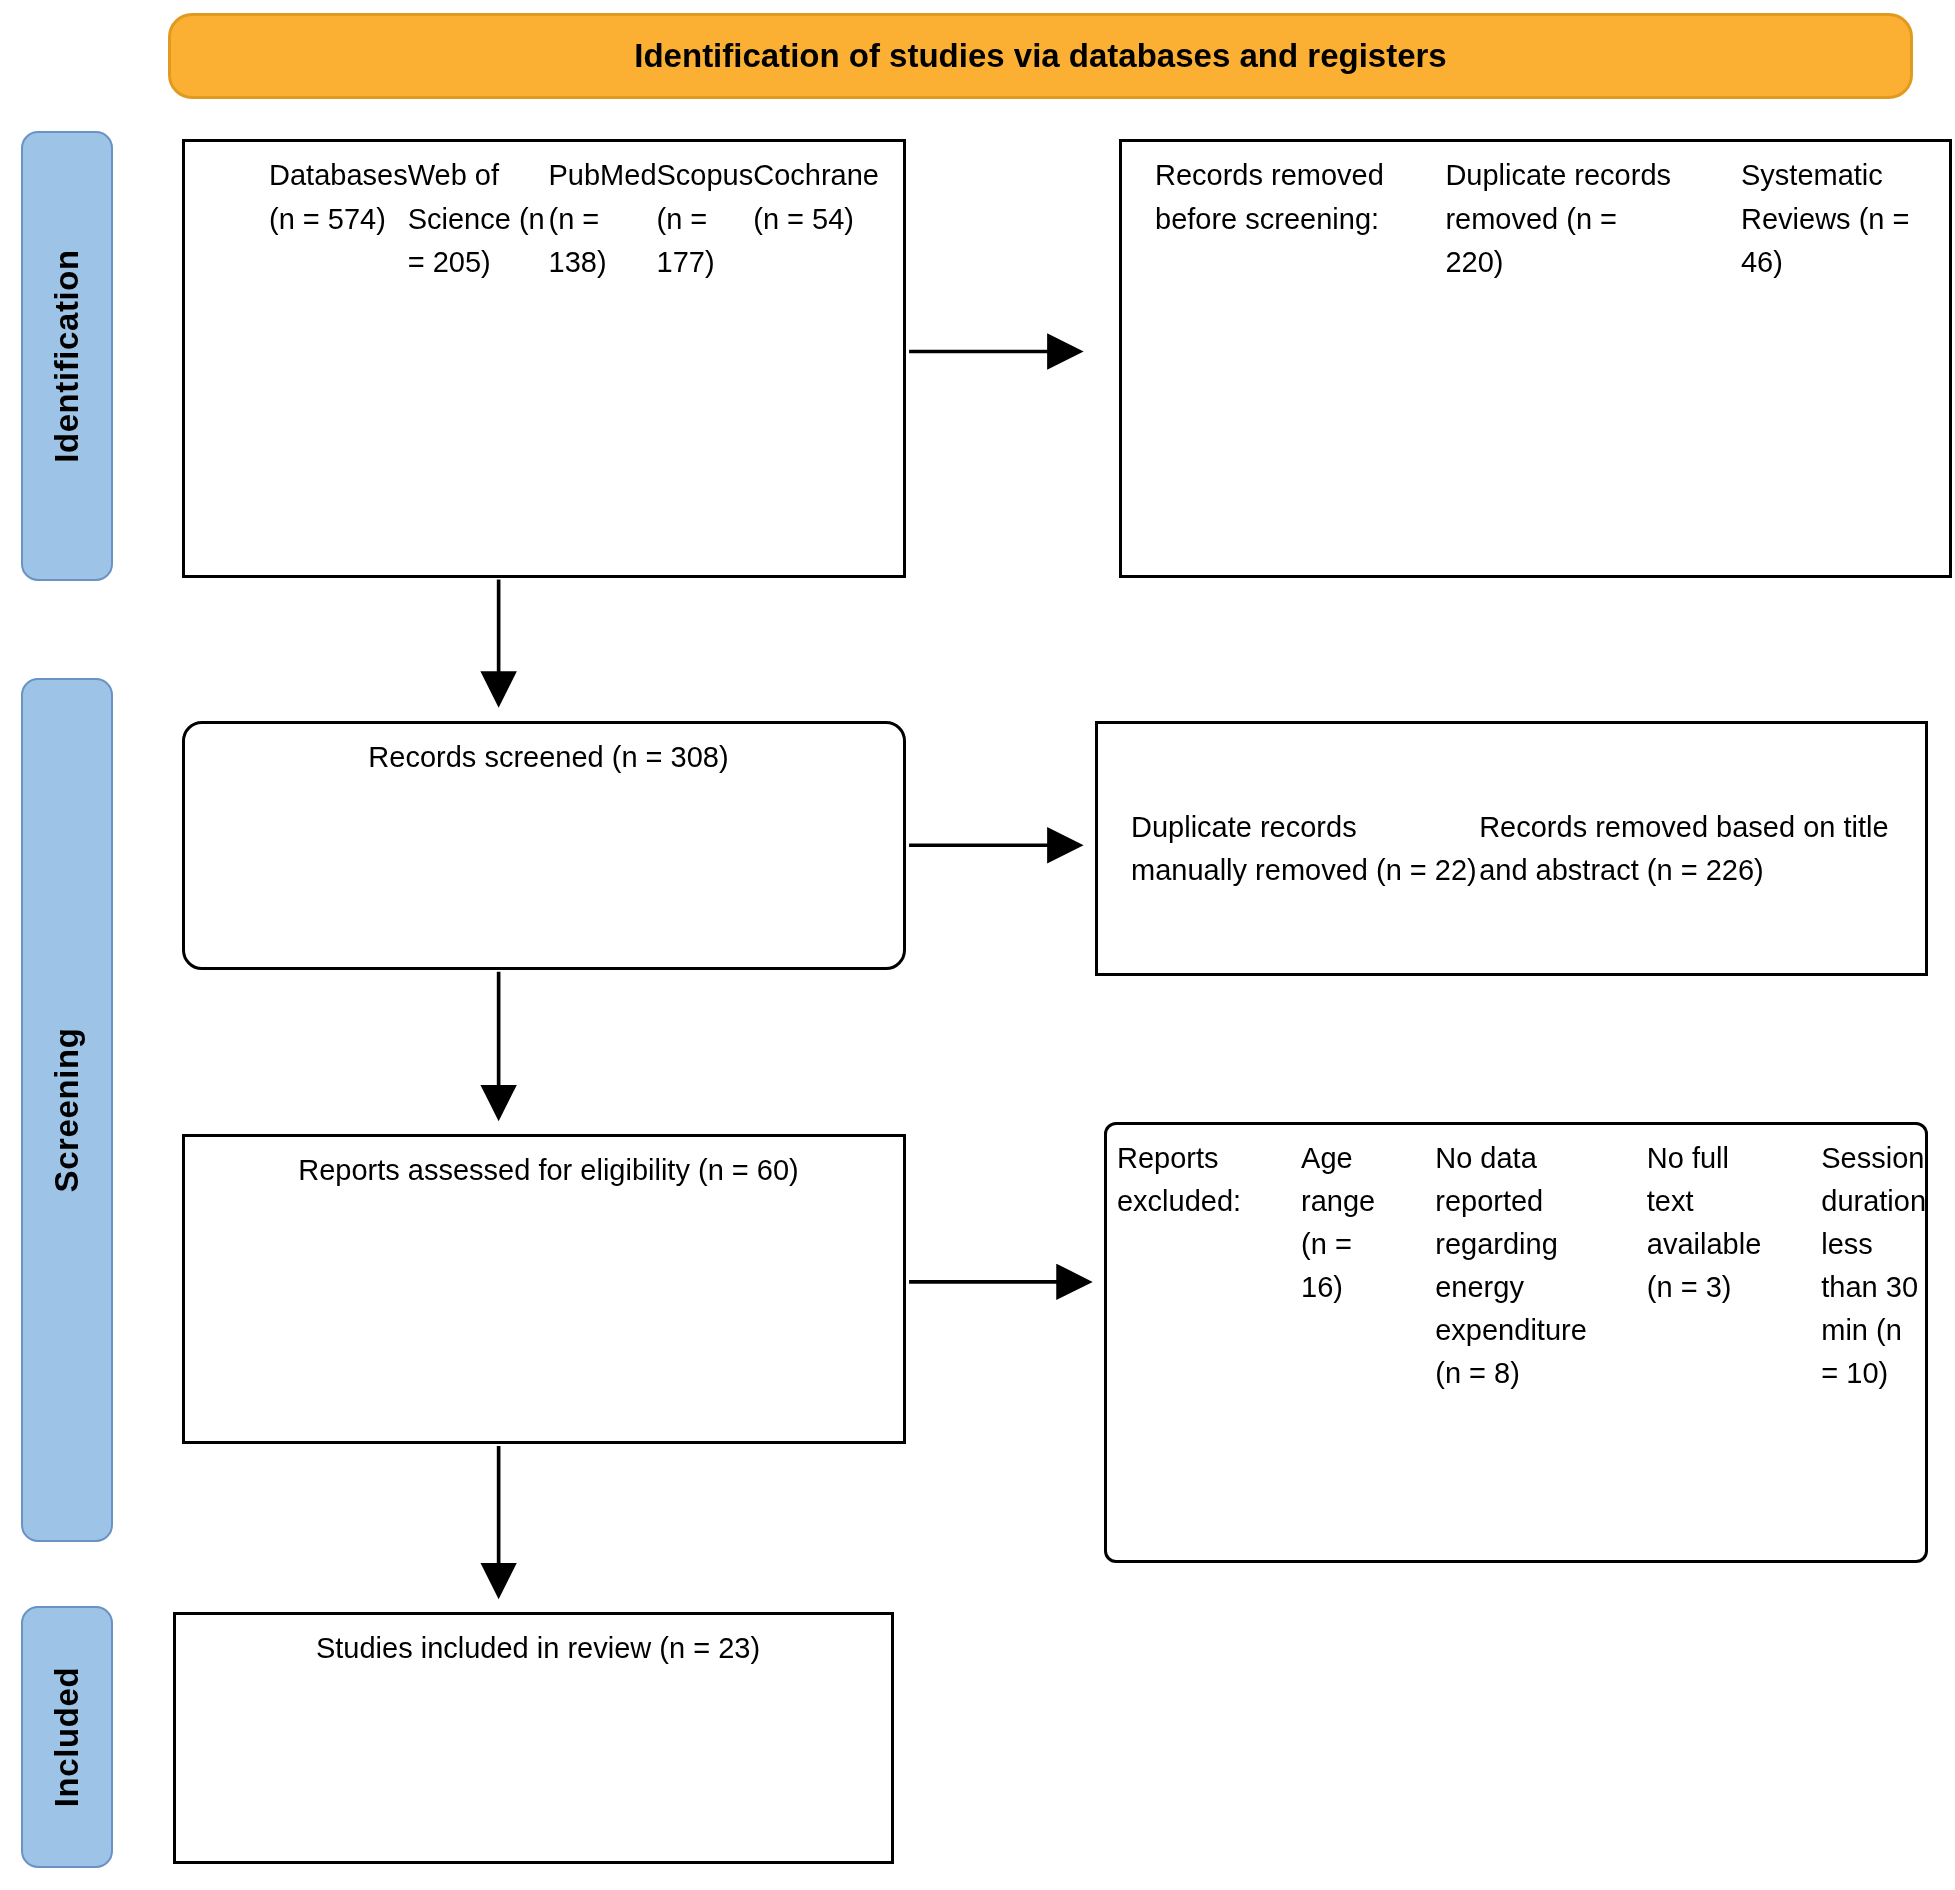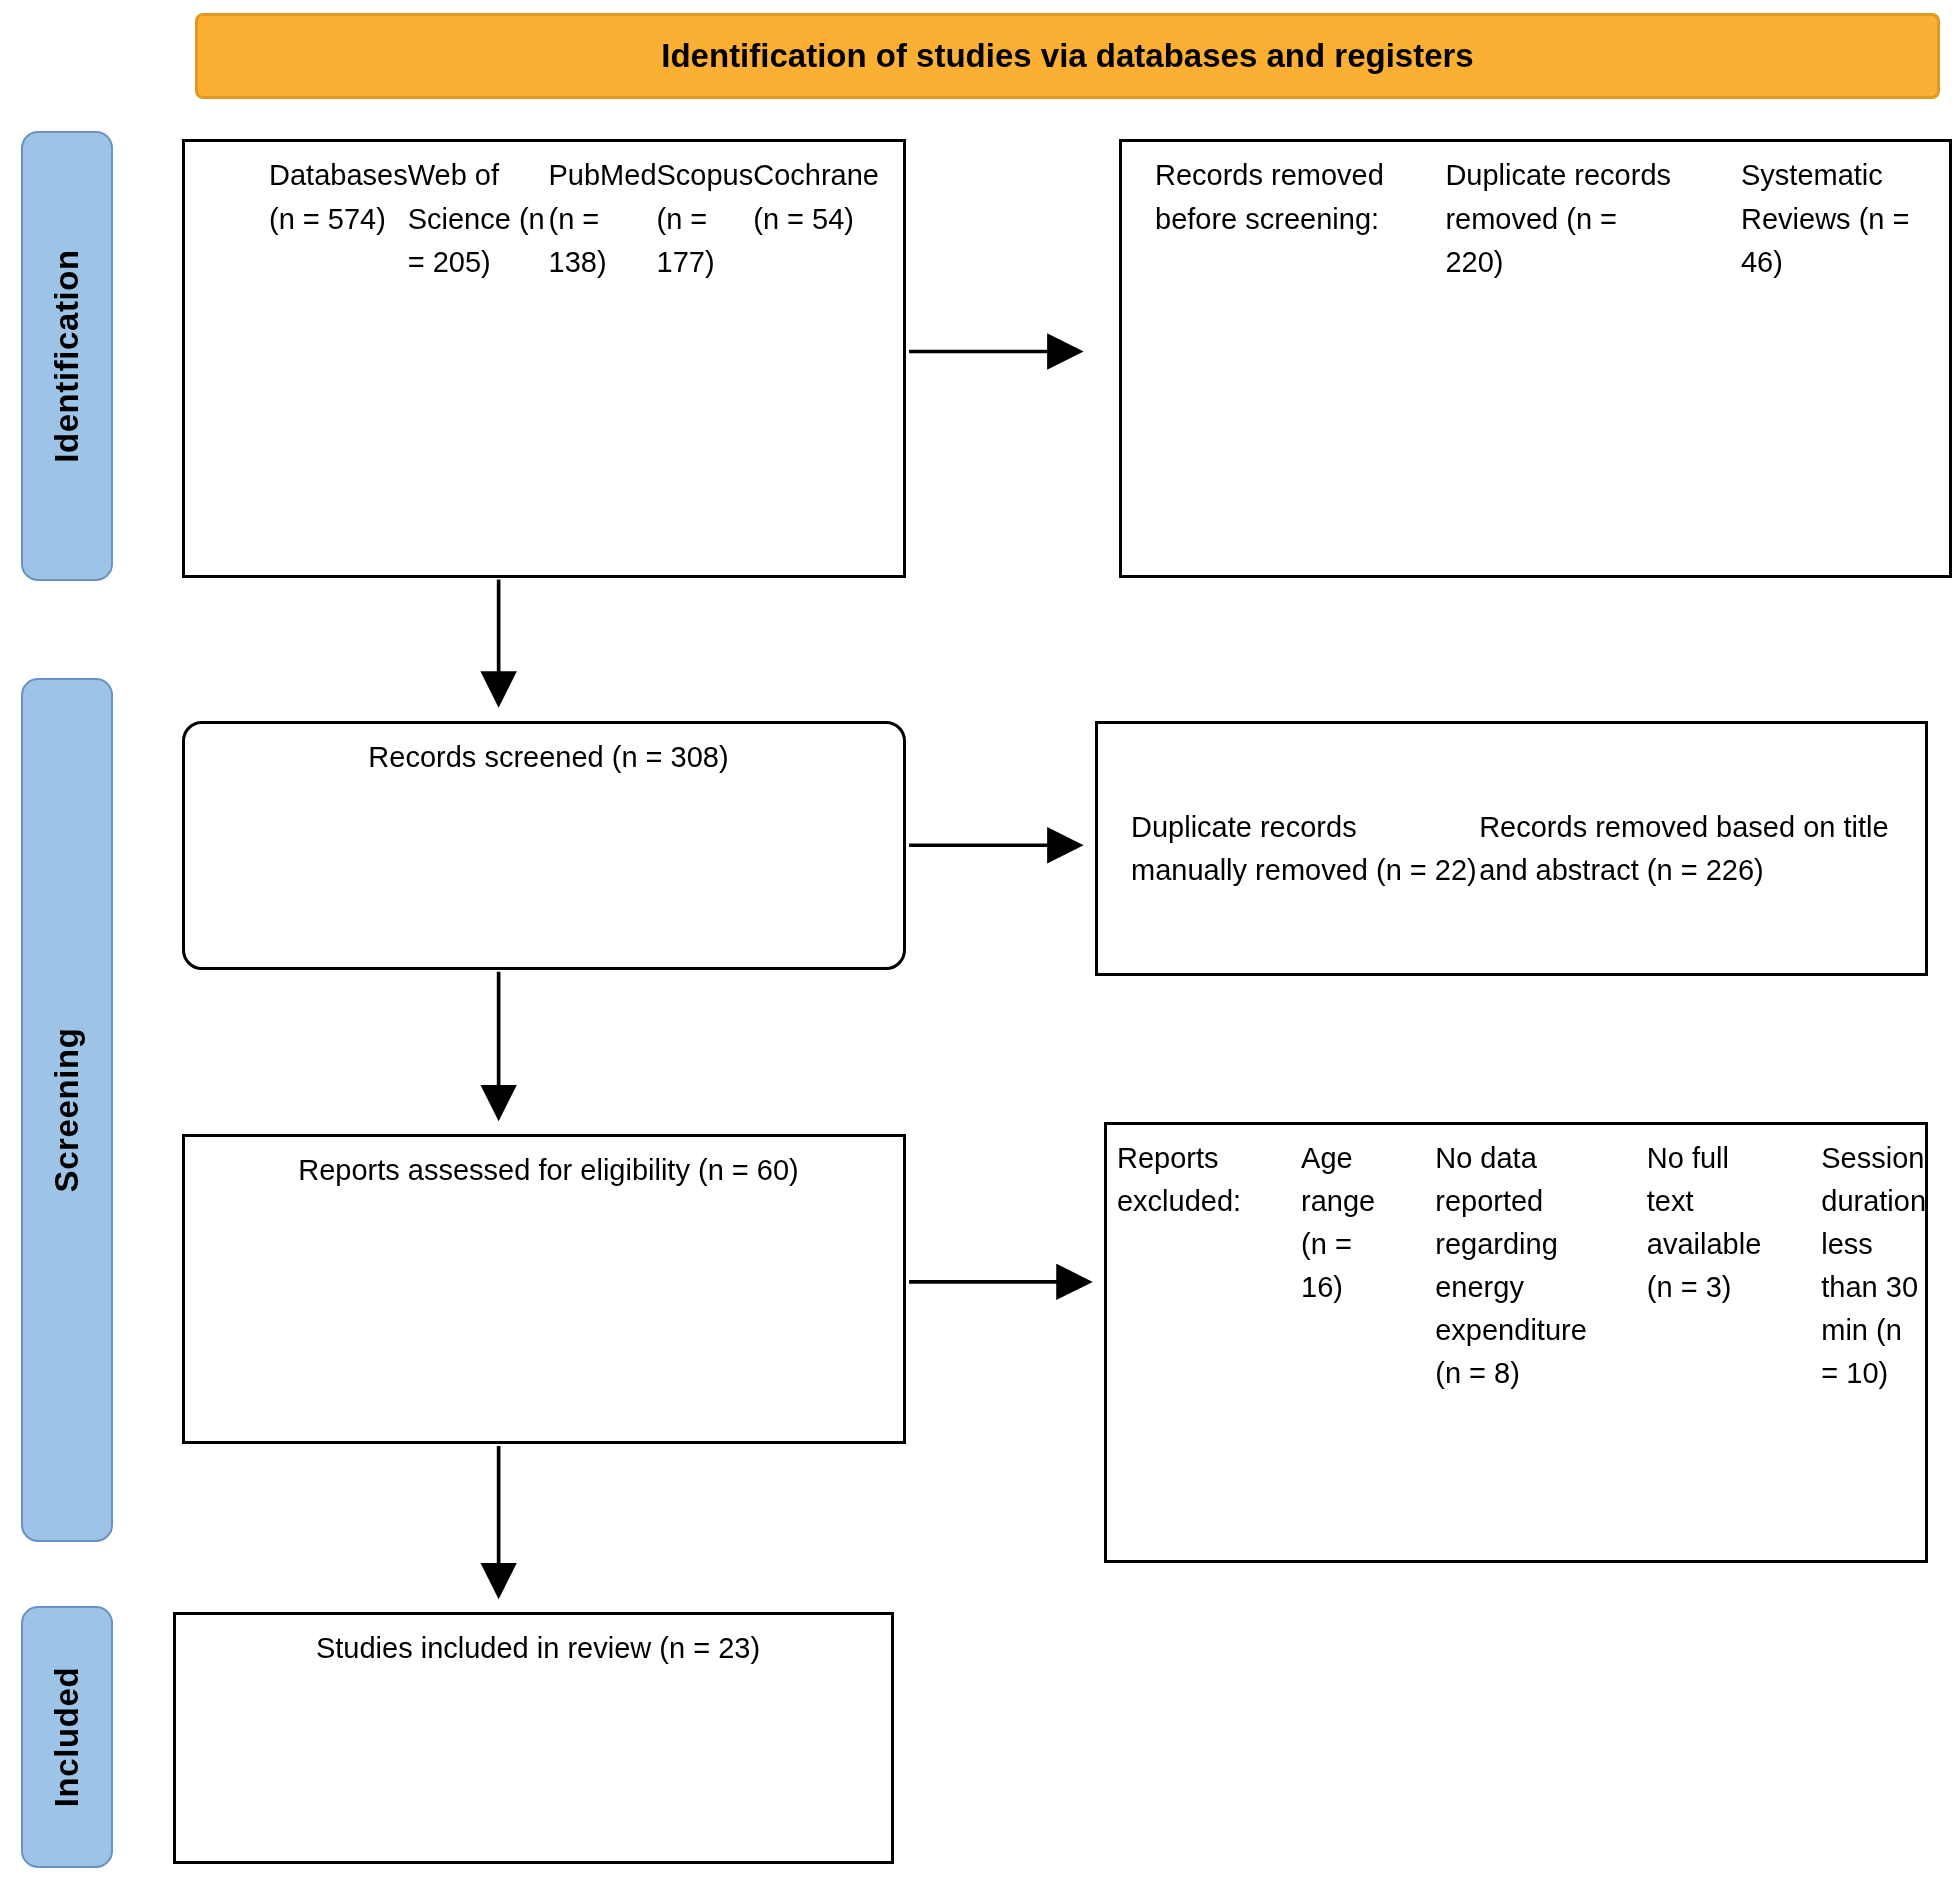--- a/index.html
+++ b/index.html
@@ -10,25 +10,25 @@
     position: relative;
     width: 1955px;
     height: 1890px;
     background: #ffffff;
     overflow: hidden;
   }
 
   
   .banner {
     position: absolute;
-    left: 195px; top: 13.4px;
+    left: 168px; top: 13.4px;
     width: 1745px; height: 86px;
     background: #FBB034;
     border: 3.6px solid #E09B1E;
-    border-radius: 8px;
+    border-radius: 24px;
     display: flex; align-items: center; justify-content: center;
     font-size: 33px; font-weight: bold; color: #000000;
     text-align: center;
   }
 
   
   .stage {
     position: absolute;
     left: 21px;
     width: 92px;
@@ -56,21 +56,21 @@
     display: flex; flex-direction: row; justify-content: center;
     font-size: 29px; line-height: 1.5; color: #000000;
   }
   .fbox .indent { margin-left: 60px; }
 
   .box-databases        { left: 182px;  top: 139px;  width: 724px; height: 439px; padding: 12px 24px 12px 84px; }
   .box-removed-before   { left: 1095px; top: 139px;  width: 833px; height: 439px; padding: 12px 24px 12px 33px; margin-left: 24px; }
   .box-screened         { left: 182px;  top: 721px; width: 724px; height: 249px; padding: 12px 24px 12px 33px; border-radius: 20px; }
   .box-removed-screen   { left: 1095px; top: 721px; width: 833px; height: 255px; padding: 12px 24px 12px 33px; line-height: 1.45; align-items: center; }
   .box-assessed         { left: 182px;  top: 1134px; width: 724px; height: 310px; padding: 12px 24px 12px 33px; }
-  .box-excluded         { left: 1104px; top: 1122px; width: 824px; height: 441px; padding: 12px 24px 12px 35px; line-height: 1.48; }
+  .box-excluded         { left: 1104px; top: 1122px; width: 824px; height: 441px; padding: 12px 24px 12px 35px; line-height: 1.48; border-radius: 12px; }
   .box-included         { left: 173px;  top: 1612px; width: 721px; height: 252px; padding: 12px 24px 12px 33px; }
 
   
   svg.arrows {
     position: absolute;
     left: 0; top: 0;
     width: 1955px; height: 1890px;
     pointer-events: none;
   }
   svg.arrows line { stroke: #000000; stroke-width: 6; }

